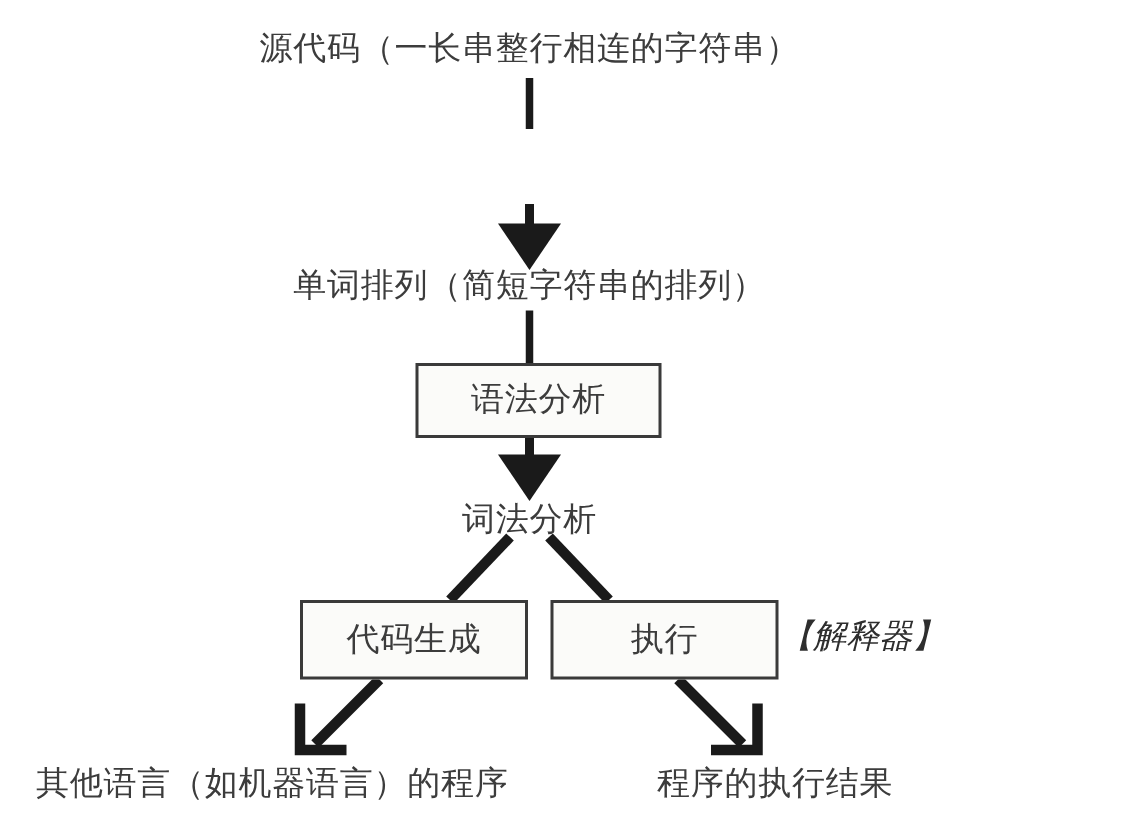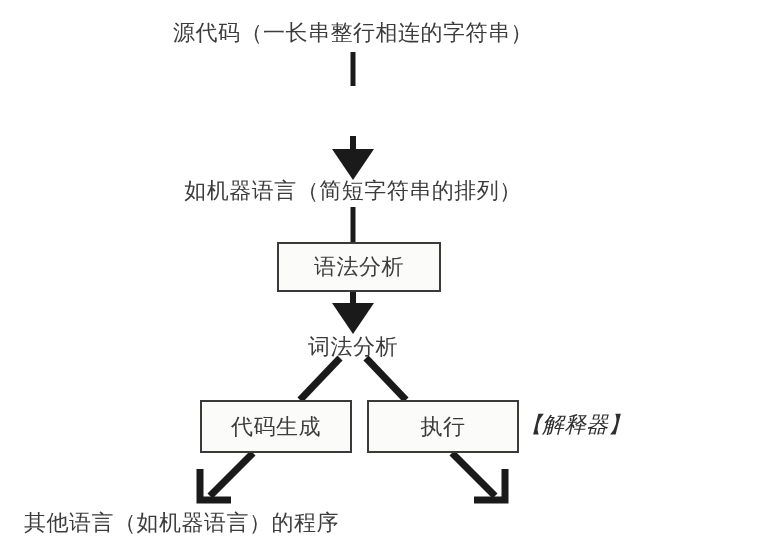--- a/index.html
+++ b/index.html
@@ -84,35 +84,36 @@
     <line x1="253" y1="453" x2="210" y2="496" stroke="#1a1a1a" stroke-width="7"></line>
     <polyline points="200,469 200,500 231,500" fill="none" stroke="#1a1a1a" stroke-width="7" stroke-linecap="butt" stroke-linejoin="miter"></polyline>
 
     <line x1="452" y1="453" x2="495" y2="496" stroke="#1a1a1a" stroke-width="7"></line>
     <polyline points="474,500 505,500 505,469" fill="none" stroke="#1a1a1a" stroke-width="7" stroke-linecap="butt" stroke-linejoin="miter"></polyline>
   </svg>
 
   <div class="node-label center-label" style="left:353px; top:22px;">源代码（一长串整行相连的字符串）</div>
 
 
-  <div class="node-label center-label" style="left:353px; top:180px;">如机器语言（简短字符串的排列）</div>
+  <div class="node-label center-label" style="left:353px; top:180px;">单词排列（简短字符串的排列）</div>
 
   <div class="proc-box" style="left:277px; top:242px; width:164px; height:50px;">
     <span class="proc-text">语法分析</span>
   </div>
 
   <div class="node-label center-label" style="left:353px; top:336px;">词法分析</div>
 
 
   <div class="proc-box" style="left:367px; top:400px; width:152px; height:53px;">
     <span class="proc-text">执行</span>
   </div>
 
   <div class="proc-box" style="left:200px; top:400px; width:152px; height:53px;">
     <span class="proc-text">代码生成</span>
   </div>
 
   <div class="side-label" style="left:520px; top:414px;font-style:italic;">【解释器】</div>
 
   <div class="node-label" style="left:24px; top:512px;">其他语言（如机器语言）的程序</div>
 
+  <div class="node-label" style="left:438px; top:512px;">程序的执行结果</div>
 
 </div>
 
 </body></html>

